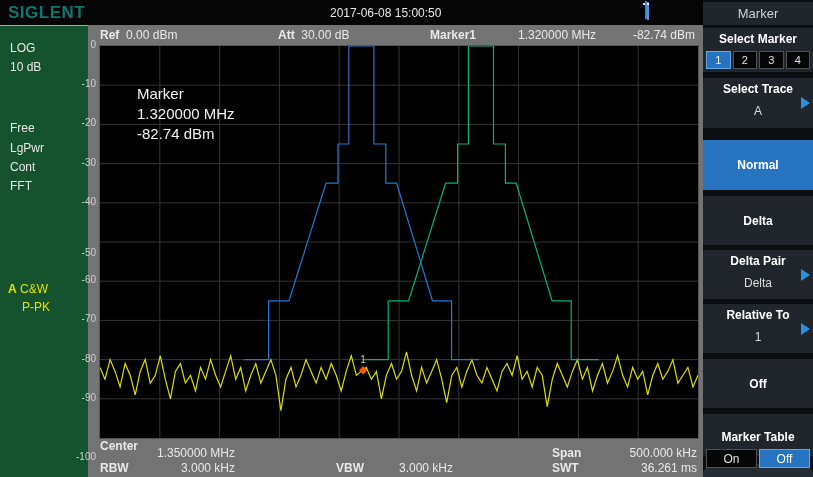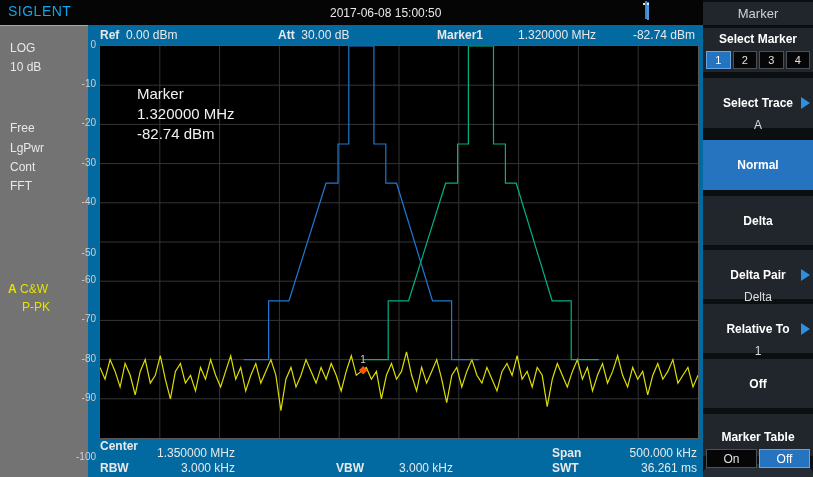--- a/index.html
+++ b/index.html
@@ -1,54 +1,54 @@
 <!DOCTYPE html>
 <html><head>
 <meta charset="utf-8">
 <style>
   html,body{margin:0;padding:0;background:#000;}
   body{width:813px;height:477px;position:relative;overflow:hidden;
        font-family:"Liberation Sans","DejaVu Sans",sans-serif;color:#e8e8e8;}
 
   
   .top-bar{position:absolute;left:0;top:0;width:703px;height:25px;background:#050505;}
-  .logo{position:absolute;left:8px;top:3px;font-size:14px;font-weight:400;letter-spacing:.5px;color:#0ea5e9;}
+  .logo{position:absolute;left:8px;top:3px;font-size:17px;font-weight:700;letter-spacing:.5px;color:#0f766e;}
   .datetime{position:absolute;left:330px;top:6px;font-size:12px;color:#e8e8e8;}
   .usb{position:absolute;left:645px;top:2px;width:14px;height:21px;}
   .usb .conn{width:8px;height:6px;margin:0 auto;background:#1c5c9c;border:1px solid #3d85c8;border-bottom:none;position:relative;}
   .usb .conn i{position:absolute;top:1px;width:2px;height:2px;background:#dfe9f2;}
   .usb .conn i.p1{left:1px}.usb .conn i.p2{right:1px}
   .usb .body{width:12px;height:13px;margin:0 auto;background:#2f7fd6;border-radius:2px 2px 3px 3px;border:1px solid #4d96e2;border-top:none;}
   .top-sep{position:absolute;left:0;top:25px;width:703px;height:1px;background:#a8a8a8;}
 
   
-  .sidebar{position:absolute;left:0;top:26px;width:88px;height:451px;background:#737373;font-size:12px;}
+  .sidebar{position:absolute;left:0;top:26px;width:88px;height:451px;background:#14532d;font-size:12px;}
   .sb-item{position:absolute;left:10px;white-space:nowrap;color:#e8e8e8;}
   .sb-trace{position:absolute;left:8px;color:#e2e200;white-space:nowrap;}
   .sb-trace b{font-weight:700;}
 
   
-  .main{position:absolute;left:88px;top:25px;width:615px;height:452px;background:#0369a1;}
+  .main{position:absolute;left:88px;top:25px;width:615px;height:452px;background:#737373;}
   .hdr{position:absolute;top:3px;height:14px;font-size:12px;white-space:nowrap;}
   .hdr b{font-weight:700;}
   .graticule{position:absolute;left:11px;top:20px;width:598px;height:392px;border:1px solid #565656;background:#000;}
   .graticule svg{display:block;}
   .ylabels{position:absolute;left:-60px;top:20px;width:68px;height:392px;pointer-events:none;}
   .ylabels span{position:absolute;right:0;font-size:10px;color:#d0d0d0;line-height:12px;}
   .annot{position:absolute;left:49px;top:59px;font-size:15px;line-height:20px;color:#f2f2f2;}
   .ftr{position:absolute;height:14px;font-size:12px;white-space:nowrap;}
   .ftr b{font-weight:700;}
   .ra{text-align:right;display:inline-block;}
 
   
   .panel{position:absolute;left:703px;top:0;width:110px;height:477px;background:#0c0f12;}
   .p-title{height:23px;margin-top:2px;background:#20262c;color:#ccd1d6;font-size:13px;
            display:flex;align-items:center;justify-content:center;}
   .blk{background:#20262c;position:relative;color:#fff;}
-  .blk .lbl{font-weight:700;font-size:12px;text-align:center;padding-top:18px;color:#fff;}
+  .blk .lbl{font-weight:700;font-size:12px;text-align:center;padding-top:4px;color:#fff;}
   .blk .val{font-size:12px;text-align:center;margin-top:8px;color:#dcdcdc;}
   .blk.active{background:#2673c0;}
   .arrow{position:absolute;right:3px;top:50%;margin-top:-6px;width:0;height:0;
          border-left:9px solid #2e8fe0;border-top:6px solid transparent;border-bottom:6px solid transparent;}
   .optrow{display:flex;gap:2px;padding:5px 3px 0 3px;}
   .optrow .opt{flex:1;height:16px;background:#060606;border:1px solid #4a5258;color:#e0e0e0;
                font-size:11px;display:flex;align-items:center;justify-content:center;}
   .optrow .opt.sel{background:#2673c0;border-color:#66a5e4;color:#fff;}
   .toggle .opt{height:17px;font-size:12px;}
   .local{background:#262c33;color:#e8e8e8;font-size:18px;height:40px;
@@ -75,21 +75,21 @@
   <span class="sb-item" style="top:134px">Cont</span>
   <span class="sb-item" style="top:153px">FFT</span>
   <span class="sb-trace" style="top:256px"><b>A</b>&nbsp;<span>C&amp;W</span></span>
   <span class="sb-trace" style="top:274px;left:22px">P-PK</span>
 </div>
 
 <div class="main">
 
   <span class="hdr" style="left:12px"><b>Ref</b>&nbsp;&nbsp;<span>0.00 dBm</span></span>
   <span class="hdr" style="left:190px"><b>Att</b>&nbsp;&nbsp;<span>30.00 dB</span></span>
-  <span class="hdr" style="left:349px"><b>Marker1</b></span>
+  <span class="hdr" style="left:342px"><b>Marker1</b></span>
   <span class="hdr" style="left:430px">1.320000 MHz</span>
   <span class="hdr ra" style="left:520px;width:87px">-82.74 dBm</span>
 
   <div class="ylabels">
       <span style="top: -6px;">0</span>
       <span style="top: 33.2px;">-10</span>
       <span style="top: 72.4px;">-20</span>
       <span style="top: 111.6px;">-30</span>
       <span style="top: 150.8px;">-40</span>
       <span style="top: 190px; margin-top: 12px;">-50</span>

